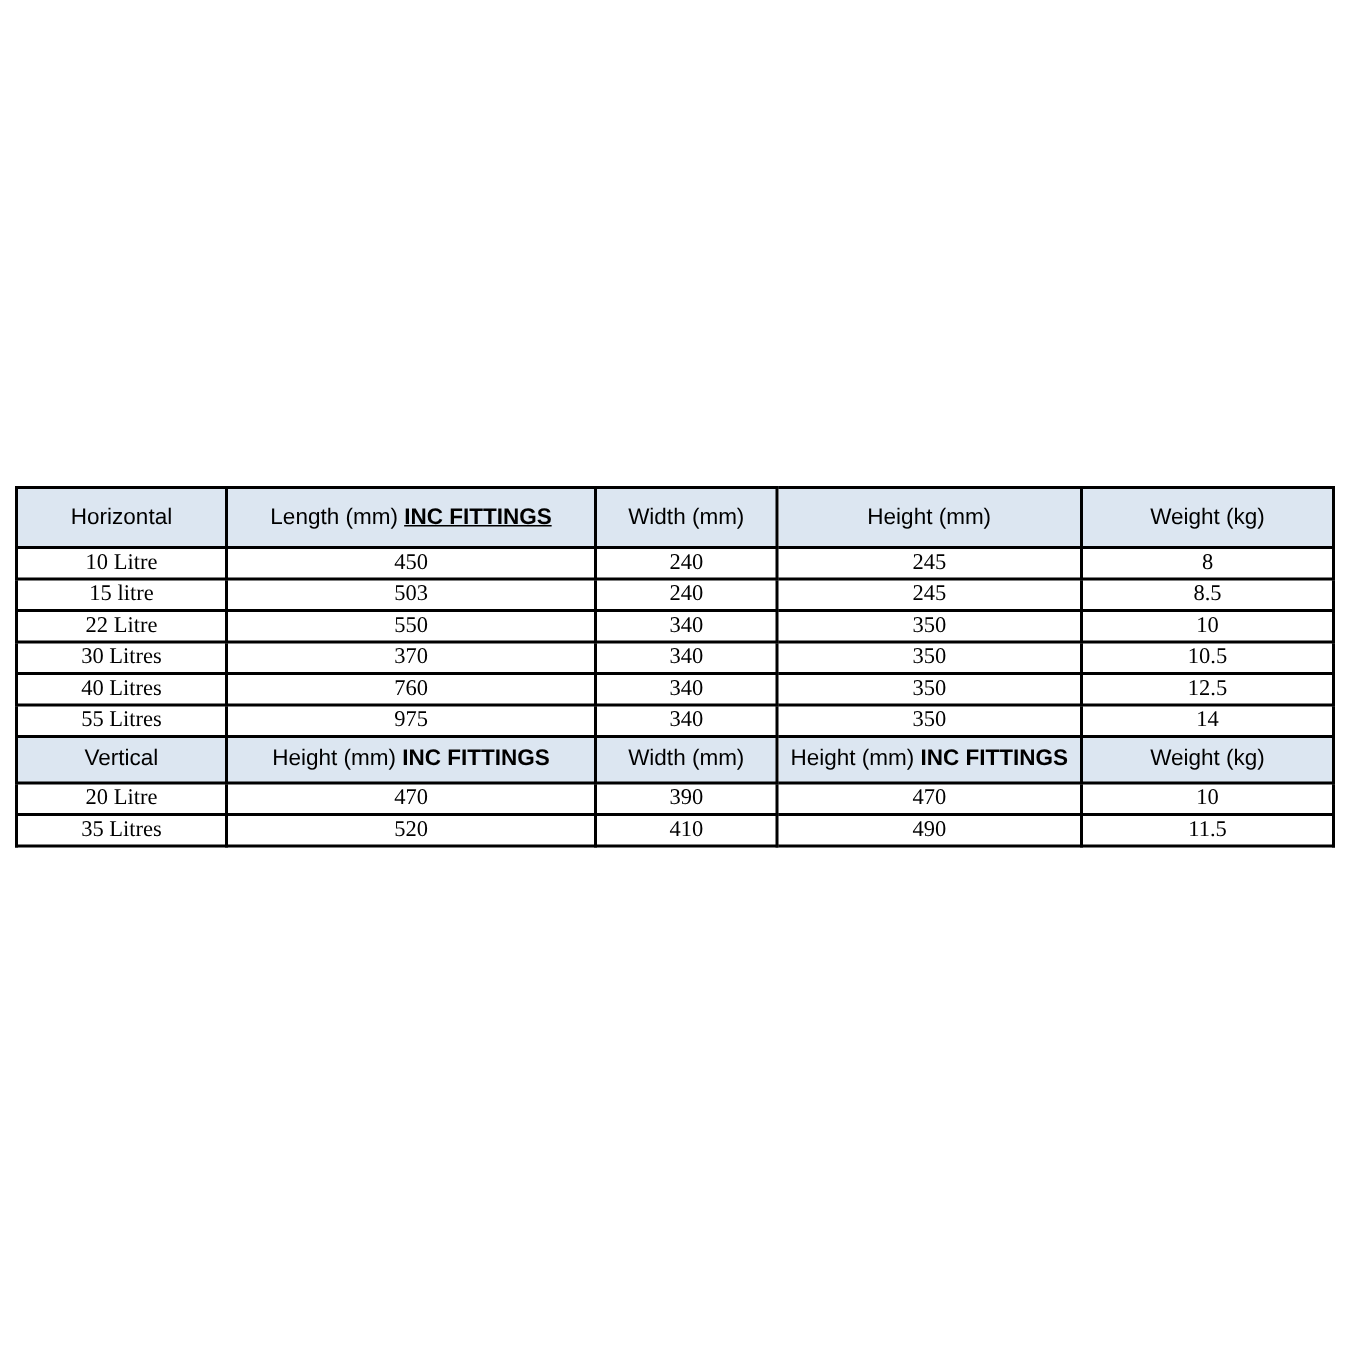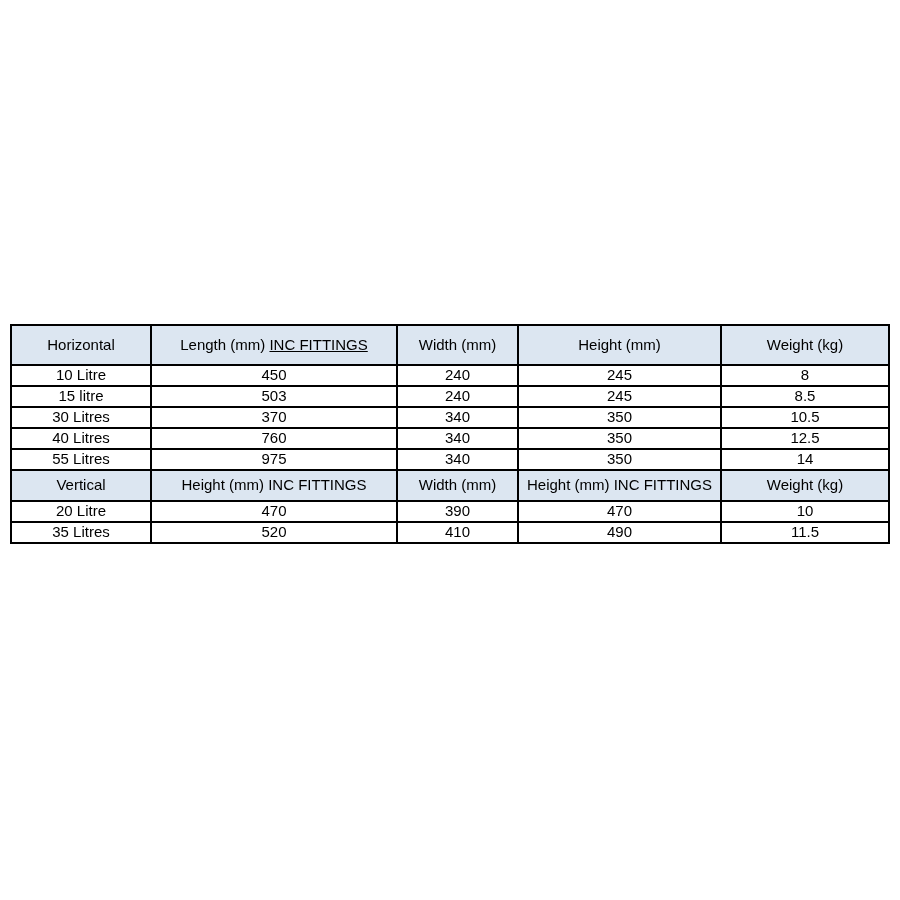--- a/index.html
+++ b/index.html
@@ -38,22 +38,23 @@
     height: 38px;
     background: #dce6f1;
   }
   tr.hdr2 td {
     height: 29px;
     background: #dce6f1;
   }
   tr.datarow td {
     height: 19px;
     background: #ffffff;
+    font-family: Liberation Serif, serif;
   }
-  .b { font-weight: normal; }
+  .b { font-weight: bold; }
   .u { text-decoration: underline; }
 </style>
 </head>
 <body>
 
 <div class="canvas">
   <table class="spec">
     <colgroup>
       <col style="width:140px">
       <col style="width:246px">
@@ -77,20 +78,27 @@
         <td>240</td>
         <td>245</td>
         <td>8</td>
       </tr>
       <tr class="datarow">
         <td>15 litre</td>
         <td>503</td>
         <td>240</td>
         <td>245</td>
         <td>8.5</td>
+      </tr>
+      <tr class="datarow">
+        <td>22 Litre</td>
+        <td>550</td>
+        <td>340</td>
+        <td>350</td>
+        <td>10</td>
       </tr>
       <tr class="datarow">
         <td>30 Litres</td>
         <td>370</td>
         <td>340</td>
         <td>350</td>
         <td>10.5</td>
       </tr>
       <tr class="datarow">
         <td>40 Litres</td>

